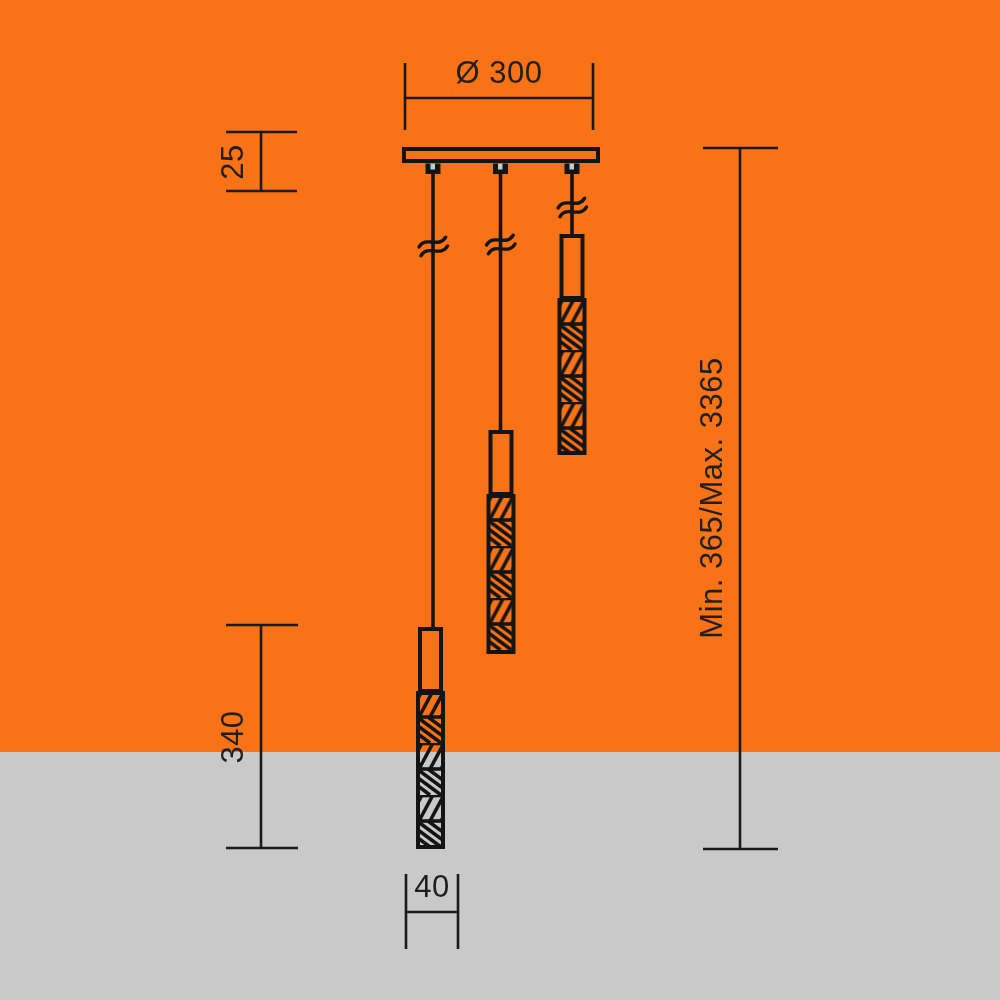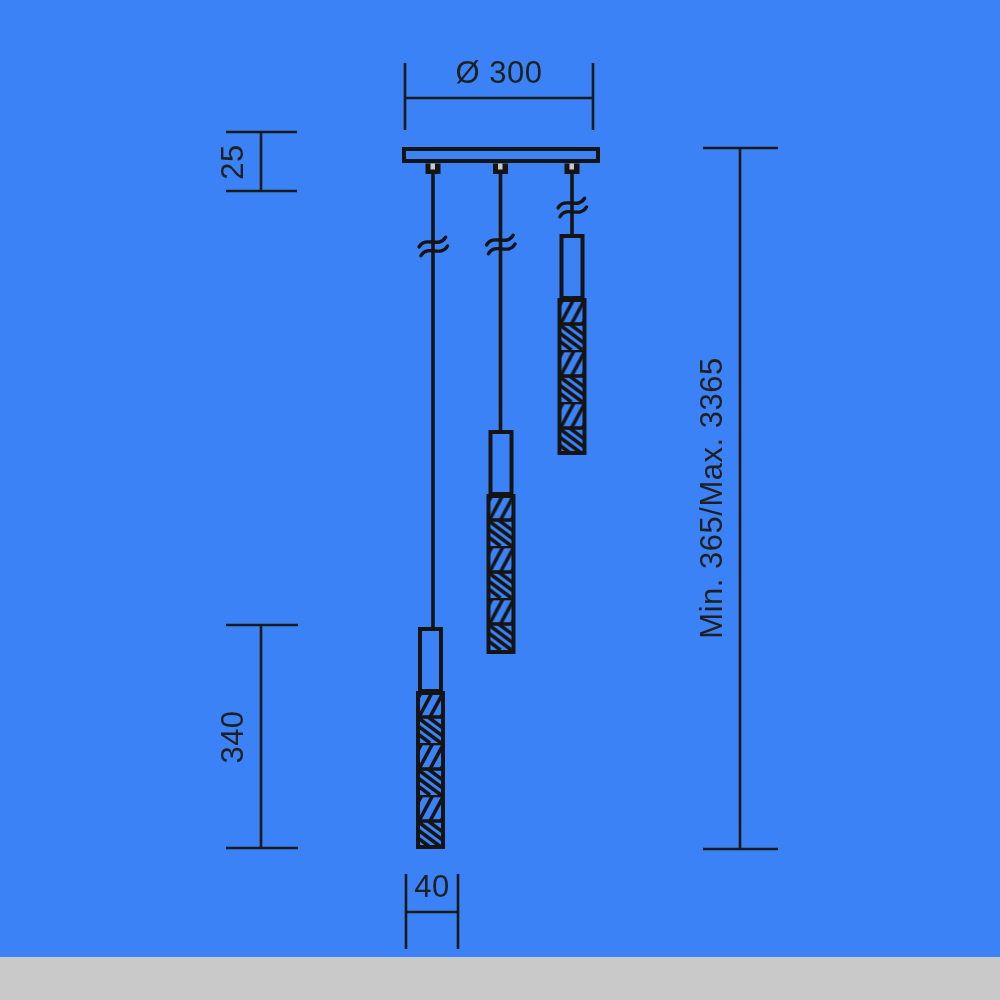--- a/index.html
+++ b/index.html
@@ -7,22 +7,22 @@
     padding: 0;
     width: 1000px;
     height: 1000px;
     background: #c9c9c9;
     overflow: hidden;
     font-family: "Liberation Sans", "DejaVu Sans", sans-serif;
   }
   .stage {
     position: relative;
     width: 1000px;
-    height: 957px;
-    background: #3b82f6;
+    height: 752px;
+    background: #f97316;
   }
   svg { display: block; }
   .dim-text {
     font-family: "Liberation Sans", "DejaVu Sans", sans-serif;
     font-size: 31px;
     fill: #1f1f1f;
     letter-spacing: 0.5px;
   }
   .outline  { stroke: #141414; stroke-width: 4;   fill: none; }
   .cable    { stroke: #141414; stroke-width: 3.6; fill: none; }

